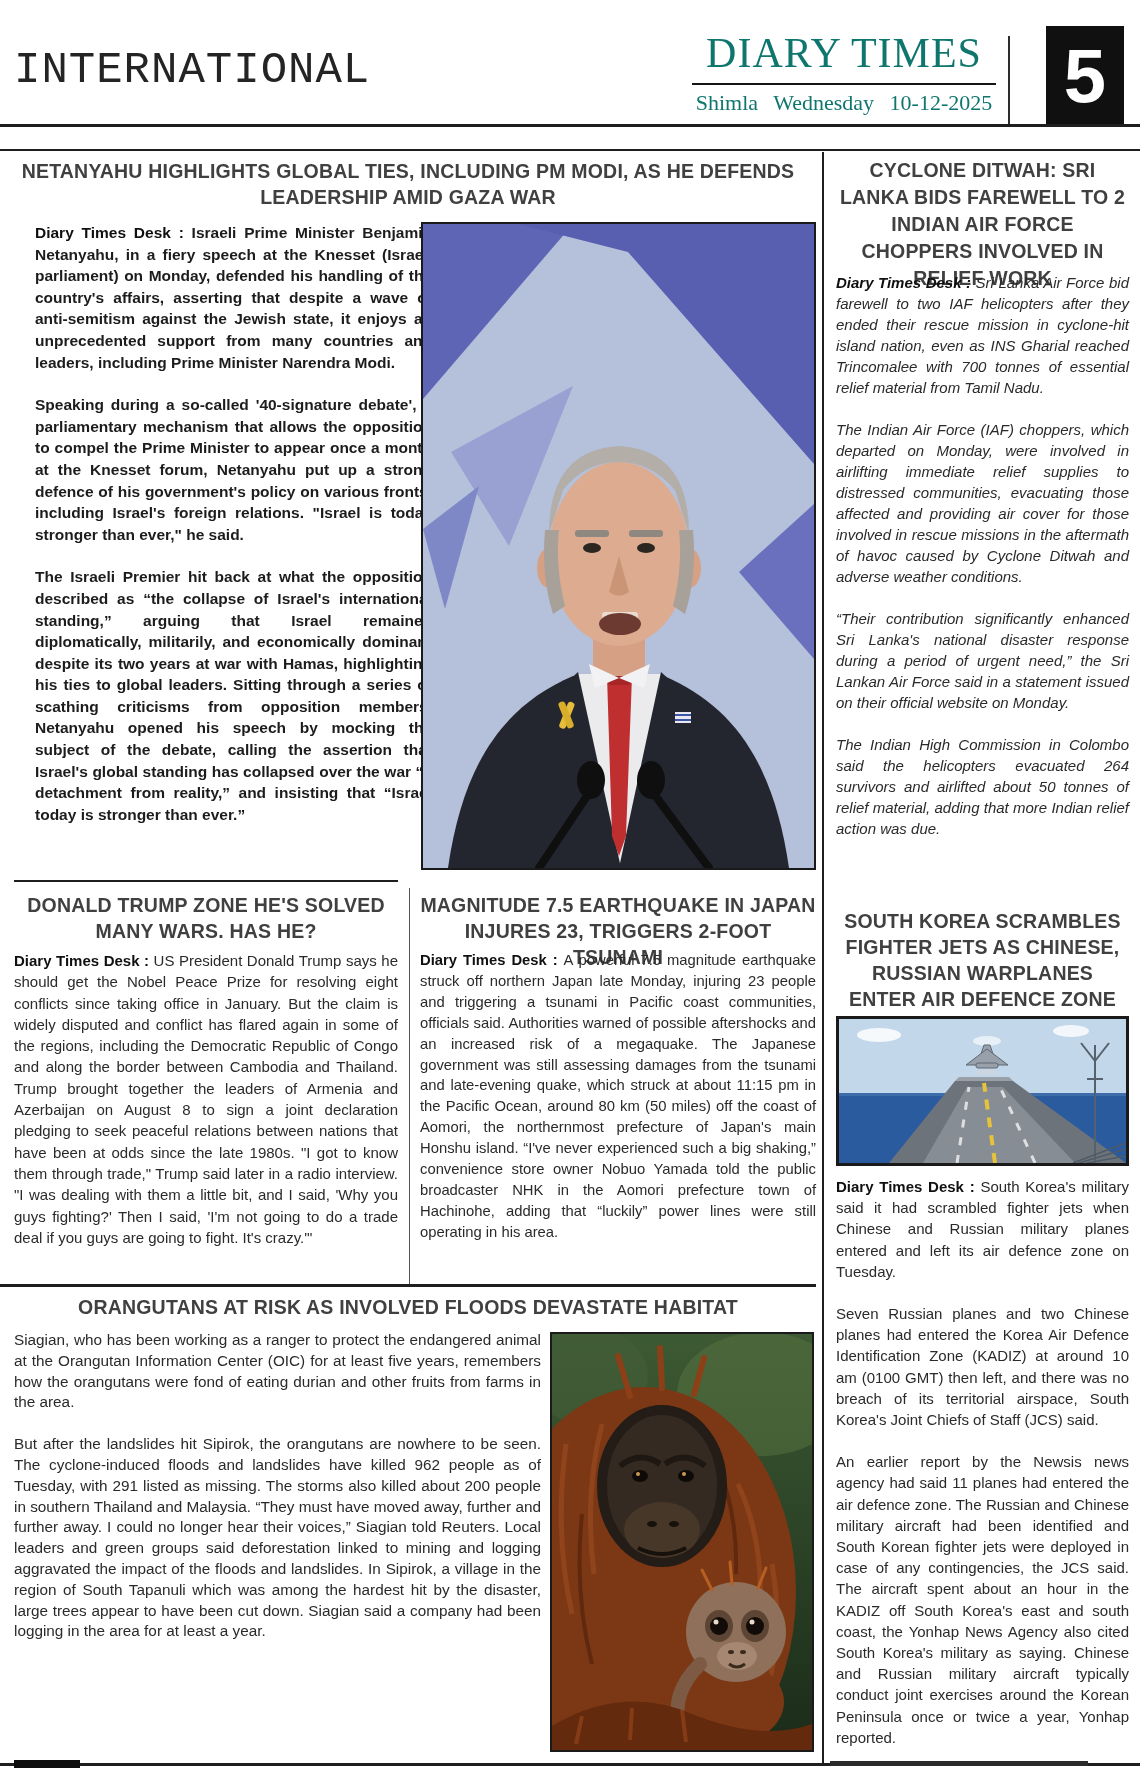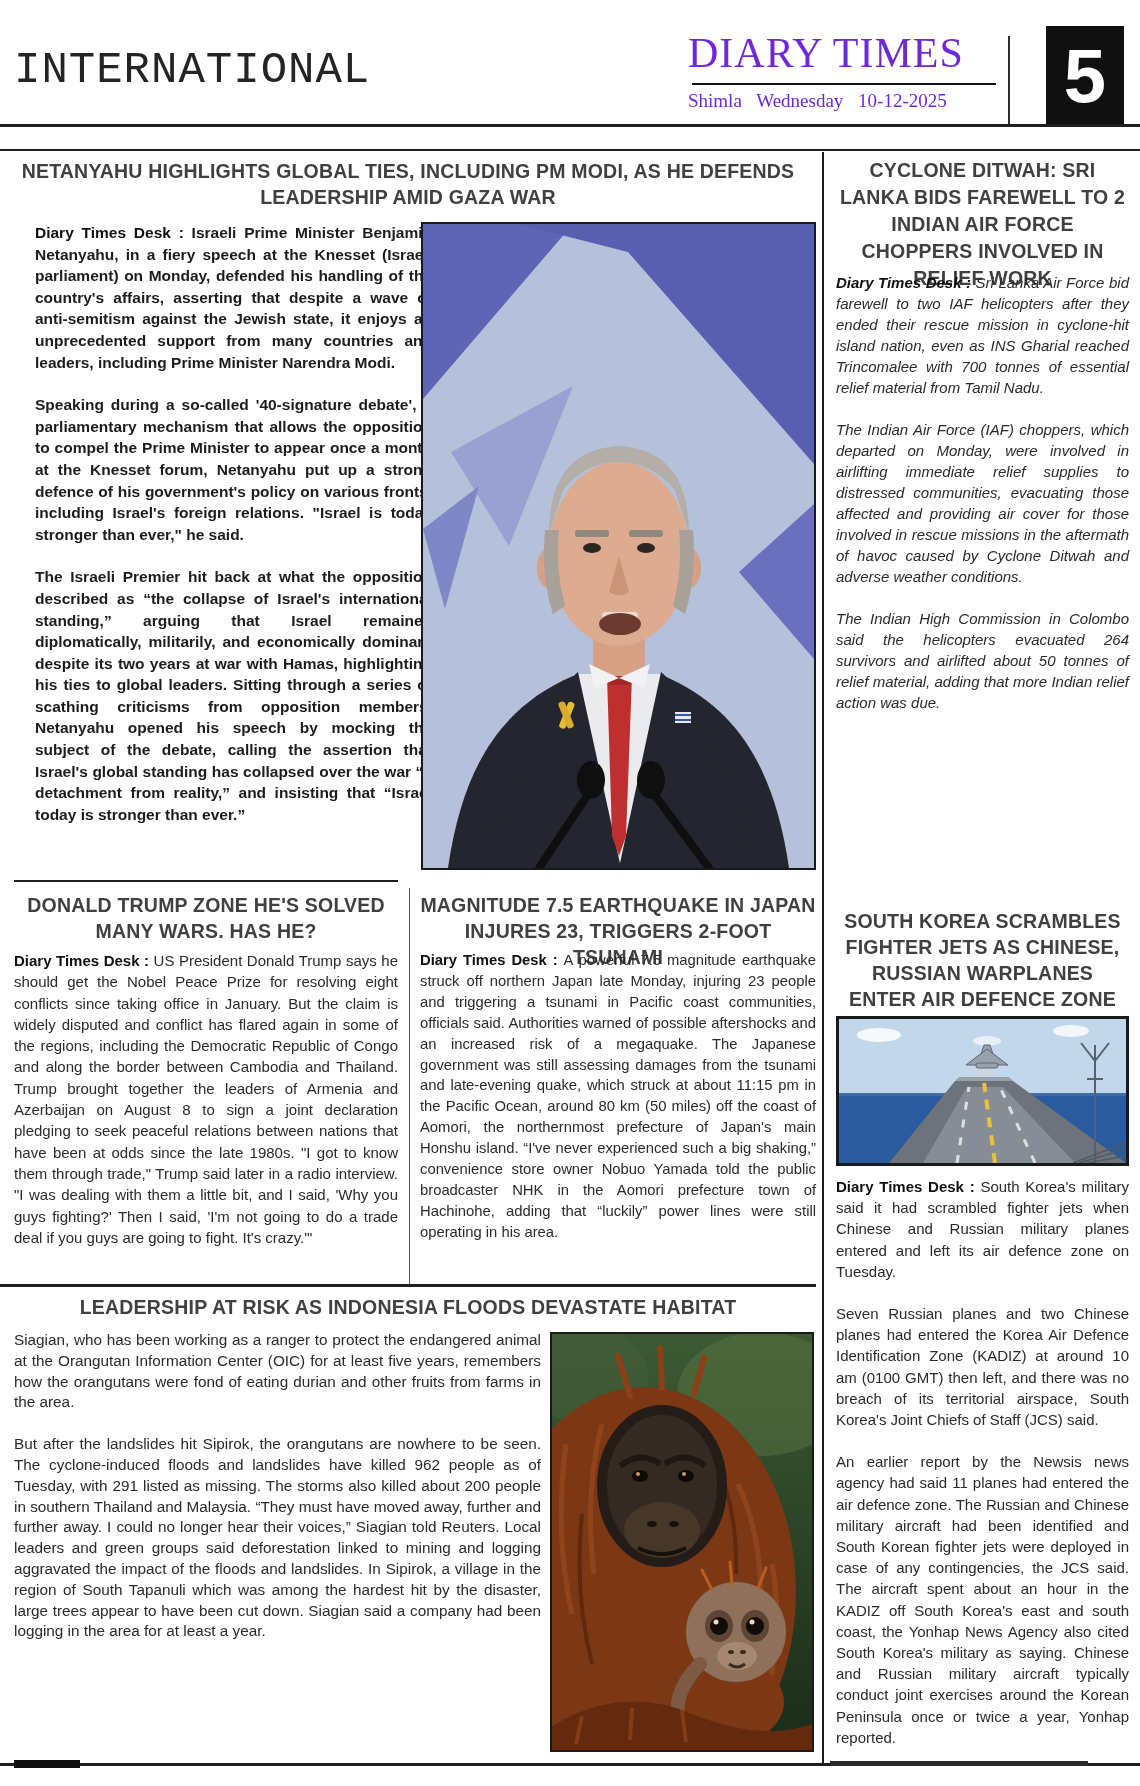--- a/index.html
+++ b/index.html
@@ -1,23 +1,23 @@
 <!DOCTYPE html>
 <html><head>
 <meta charset="utf-8">
 <style>
   html,body{margin:0;padding:0;background:#ffffff;}
   body{width:1140px;height:1786px;position:relative;font-family:"Liberation Sans",sans-serif;color:#222;}
   .abs{position:absolute;}
   
   .intl-title{left:14px;top:48px;font-family:Liberation Mono, monospace;font-size:44px;line-height:1;color:#242424;letter-spacing:1px;font-weight:400;}
-  .masthead{left:688px;top:30px;width:312px;font-family:"Liberation Serif",serif;color:#6d28d9;}
+  .masthead{left:688px;top:30px;width:312px;text-align:center;font-family:"Liberation Serif",serif;color:#0f766e;}
   .masthead-title{font-size:42px;line-height:1.1;letter-spacing:1px;}
   .masthead-rule{height:2px;background:#151515;margin:7px 4px 5px;}
-  .masthead-date{font-size:19px;word-spacing:10px;}
+  .masthead-date{font-size:22px;word-spacing:10px;}
   .header-vline{left:1008px;top:36px;width:2px;height:88px;background:#2c2c2c;}
   .page-num-box{left:1046px;top:26px;width:78px;height:98px;background:#101010;color:#fff;display:flex;align-items:center;justify-content:center;font-size:76px;font-weight:700;}
   .rule-a{left:0;top:124px;width:1140px;height:3px;background:#1e1e1e;}
   .rule-b{left:0;top:149px;width:1140px;height:2px;background:#1e1e1e;}
   .main-vline{left:822px;top:152px;width:2px;height:1612px;background:#1e1e1e;}
   
   .hl{font-weight:800;font-size:19.5px;line-height:26px;color:#404040;text-align:center;letter-spacing:0.2px;}
   .body-text{font-size:15px;line-height:21.3px;text-align:justify;color:#2a2a2a;}
   .body-text p{margin:0 0 21px 0;}
   .body-text p:last-child{margin-bottom:0;}
@@ -136,21 +136,21 @@
 </div>
 
 <div class="abs col-vline"></div>
 
 <div class="abs hl eq-headline">MAGNITUDE 7.5 EARTHQUAKE IN JAPAN INJURES 23, TRIGGERS 2-FOOT TSUNAMI</div>
 <div class="abs body-text eq-body">
   <p><strong class="lead">Diary Times Desk : </strong><span>A powerful 7.5 magnitude earthquake struck off northern Japan late Monday, injuring 23 people and triggering a tsunami in Pacific coast communities, officials said. Authorities warned of possible aftershocks and an increased risk of a megaquake. The Japanese government was still assessing damages from the tsunami and late-evening quake, which struck at about 11:15 pm in the Pacific Ocean, around 80 km (50 miles) off the coast of Aomori, the northernmost prefecture of Japan's main Honshu island. “I've never experienced such a big shaking,” convenience store owner Nobuo Yamada told the public broadcaster NHK in the Aomori prefecture town of Hachinohe, adding that “luckily” power lines were still operating in his area.</span></p>
 </div>
 
 <div class="abs orang-rule"></div>
-<div class="abs hl orang-headline">LEADERSHIP AT RISK AS INDONESIA FLOODS DEVASTATE HABITAT</div>
+<div class="abs hl orang-headline">ORANGUTANS AT RISK AS INVOLVED FLOODS DEVASTATE HABITAT</div>
 <div class="abs body-text orang-body">
   <p><span>Siagian, who has been working as a ranger to protect the endangered animal at the Orangutan Information Center (OIC) for at least five years, remembers how the orangutans were fond of eating durian and other fruits from farms in the area.</span></p>
   <p><span>But after the landslides hit Sipirok, the orangutans are nowhere to be seen. The cyclone-induced floods and landslides have killed 962 people as of Tuesday, with 291 listed as missing. The storms also killed about 200 people in southern Thailand and Malaysia. “They must have moved away, further and further away. I could no longer hear their voices,” Siagian told Reuters. Local leaders and green groups said deforestation linked to mining and logging aggravated the impact of the floods and landslides. In Sipirok, a village in the region of South Tapanuli which was among the hardest hit by the disaster, large trees appear to have been cut down. Siagian said a company had been logging in the area for at least a year.</span></p>
 </div>
 
 <div class="abs orang-photo">
   <svg viewBox="0 0 260 416" preserveAspectRatio="none">
     <defs>
       <linearGradient id="og" x1="0" y1="0" x2="0" y2="1">
         <stop offset="0" stop-color="#3c5a33"></stop>
@@ -216,20 +216,21 @@
         <line x1="80" y1="374" x2="78" y2="406"></line>
         <line x1="130" y1="376" x2="134" y2="408"></line>
     </g>
   </svg>
 </div>
 
 <div class="abs hl cy-headline">CYCLONE DITWAH: SRI LANKA BIDS FAREWELL TO 2 INDIAN AIR FORCE CHOPPERS INVOLVED IN RELIEF WORK</div>
 <div class="abs body-text cy-body">
   <p><strong class="lead">Diary Times Desk : </strong><span>Sri Lanka Air Force bid farewell to two IAF helicopters after they ended their rescue mission in cyclone-hit island nation, even as INS Gharial reached Trincomalee with 700 tonnes of essential relief material from Tamil Nadu.</span></p>
   <p><span>The Indian Air Force (IAF) choppers, which departed on Monday, were involved in airlifting immediate relief supplies to distressed communities, evacuating those affected and providing air cover for those involved in rescue missions in the aftermath of havoc caused by Cyclone Ditwah and adverse weather conditions.</span></p>
+  <p><span>“Their contribution significantly enhanced Sri Lanka's national disaster response during a period of urgent need,” the Sri Lankan Air Force said in a statement issued on their official website on Monday.</span></p>
   <p><span>The Indian High Commission in Colombo said the helicopters evacuated 264 survivors and airlifted about 50 tonnes of relief material, adding that more Indian relief action was due.</span></p>
 </div>
 
 <div class="abs hl sk-headline">SOUTH KOREA SCRAMBLES FIGHTER JETS AS CHINESE, RUSSIAN WARPLANES ENTER AIR DEFENCE ZONE</div>
 
 <div class="abs sk-photo">
   <svg viewBox="0 0 287 144" preserveAspectRatio="none">
     <rect width="287" height="76" fill="#c2d7ea"></rect>
     <rect y="76" width="287" height="68" fill="#2a5b9f"></rect>
     <rect y="74" width="287" height="3" fill="#3e6dac"></rect>

